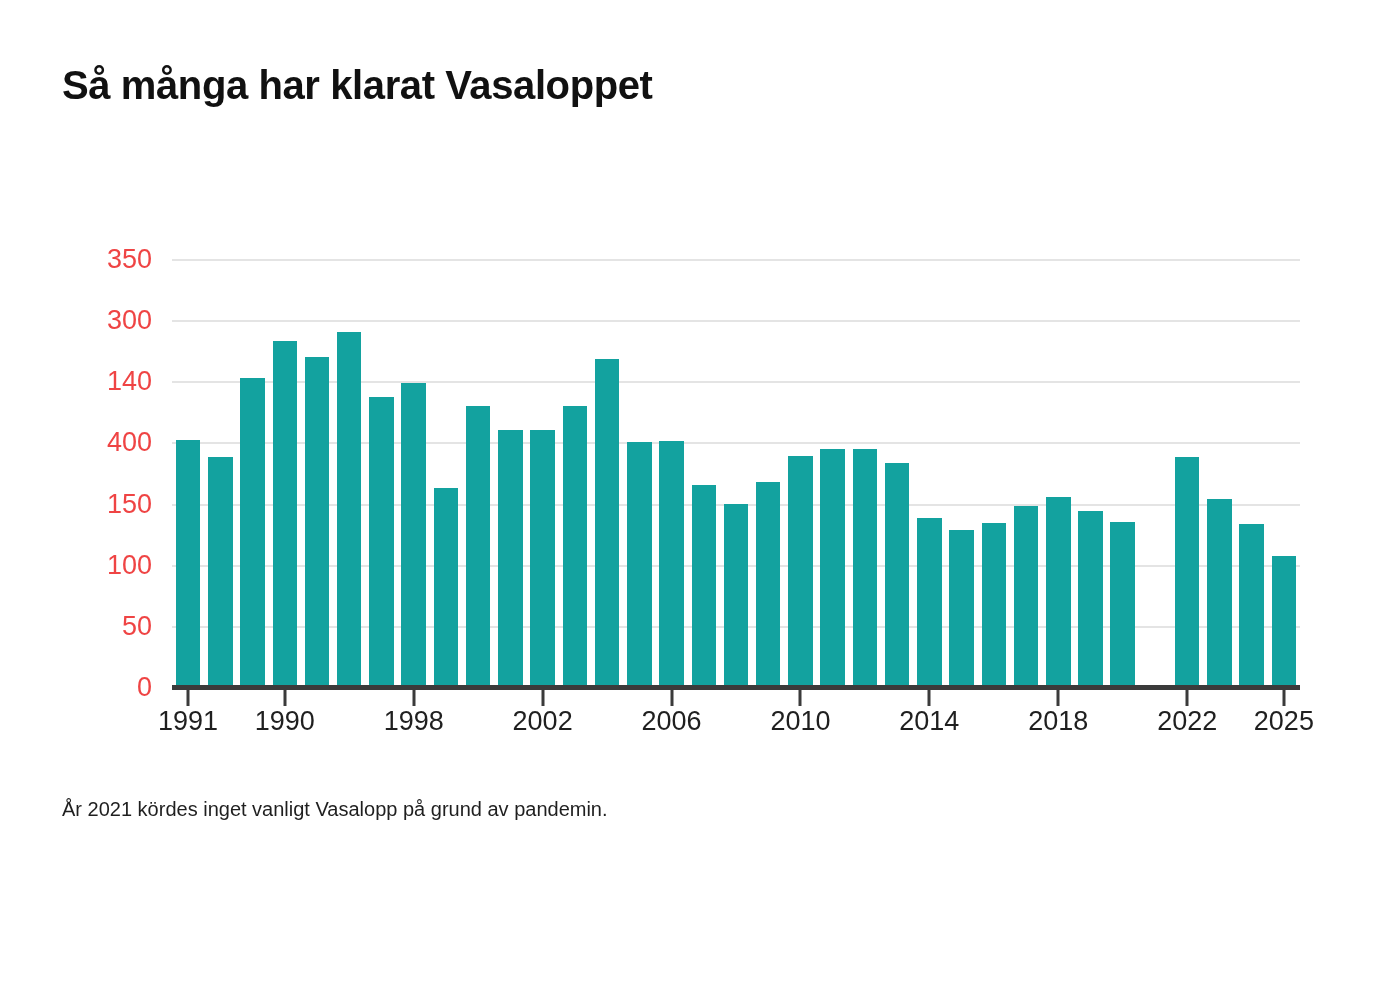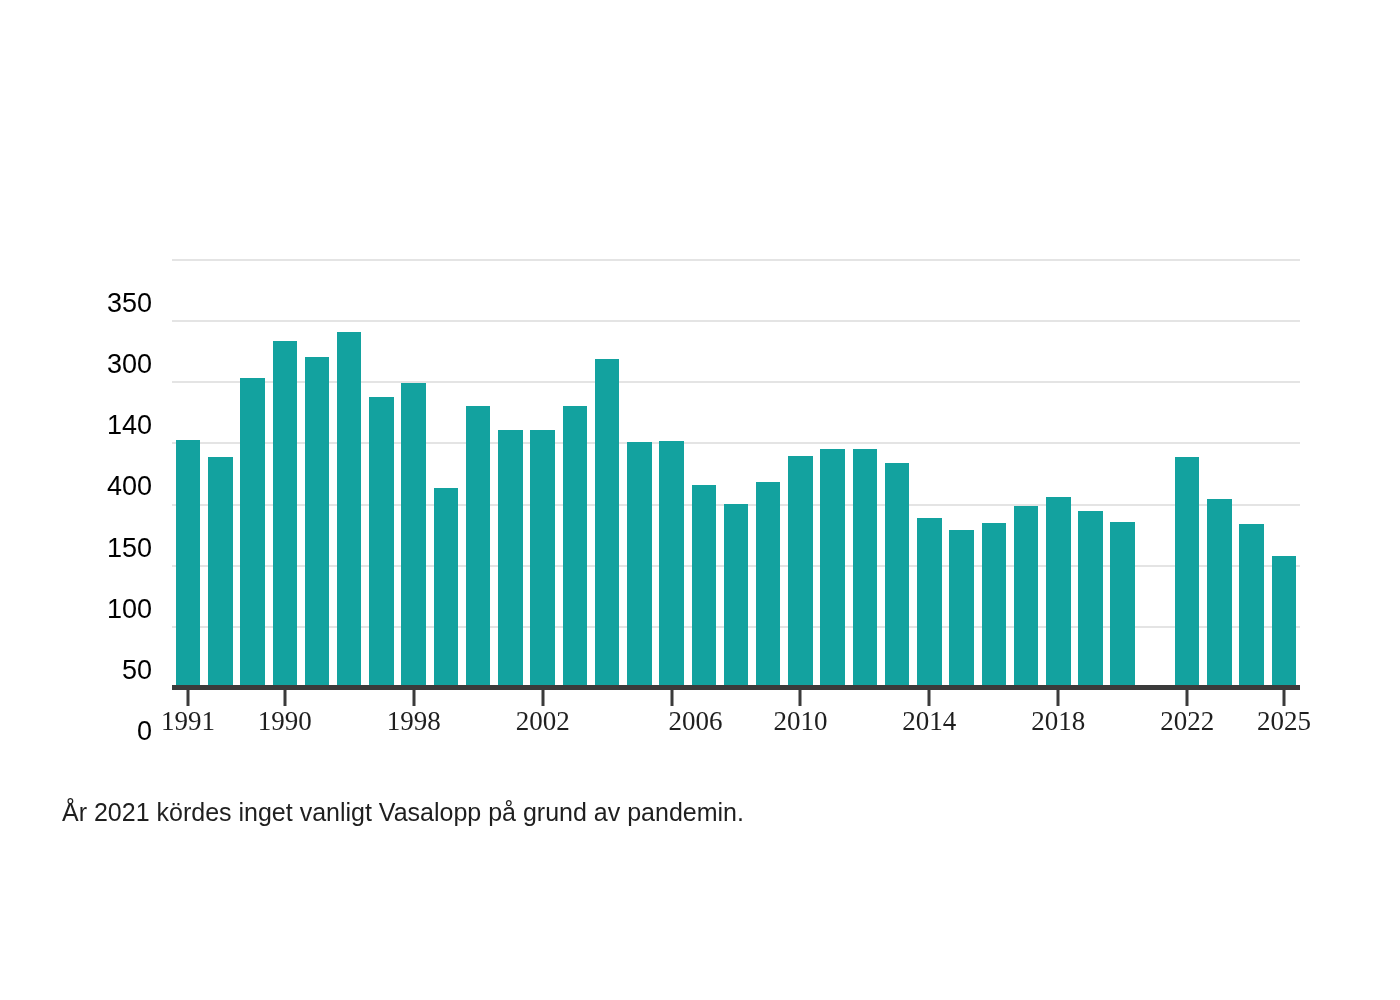--- a/index.html
+++ b/index.html
@@ -68,25 +68,24 @@
     top: 685px;
     width: 1128px;
     height: 5px;
     background: #3b3b3b;
   }
   .ytick-label {
     position: absolute;
     right: 1248px;
     text-align: right;
     font-size: 27px;
-    color: #000000;
+    color: #ef4444;
     line-height: 1;
     transform: translateY(-50%);
     white-space: nowrap;
-    margin-top: 44px;
   }
   .bars-layer {
     position: absolute;
     left: 172px;
     top: 259px;
     width: 1128px;
     height: 428px;
   }
   .bar {
     position: absolute;
@@ -102,27 +101,26 @@
     transform: translateX(-1.5px);
   }
   .xtick-label {
     position: absolute;
     top: 708px;
     font-size: 27px;
     color: #1f1f1f;
     line-height: 1;
     transform: translateX(-50%);
     white-space: nowrap;
-    font-family: Liberation Serif, serif;
   }
   .footnote {
     position: absolute;
     left: 62px;
     top: 798px;
-    font-size: 25px;
+    font-size: 20px;
     color: #1f1f1f;
     white-space: nowrap;
   }
   
   .logo {
     position: absolute;
     left: 1090px;
     top: 884px;
     display: flex;
     align-items: center;
@@ -139,20 +137,21 @@
     color: #3e9e97;
     letter-spacing: -0.5px;
     line-height: 1;
   }
 </style>
 </head>
 <body>
 
 <div class="page">
 
+  <div class="chart-title">Så många har klarat Vasaloppet</div>
 
   <div class="plot">
     <div class="plot-area" id="gridlines">
         <div class="gridline" style="top: 428px;"></div>
         <div class="gridline" style="top: 366.857px;"></div>
         <div class="gridline" style="top: 305.714px;"></div>
         <div class="gridline" style="top: 244.571px;"></div>
         <div class="gridline" style="top: 183.429px;"></div>
         <div class="gridline" style="top: 122.286px;"></div>
         <div class="gridline" style="top: 61.1429px;"></div>
@@ -208,21 +207,21 @@
     <div id="xticks">
         <div class="xtick" style="left: 188.114px;"></div>
         <div class="xtick-label" style="left: 188.114px;">1991</div>
         <div class="xtick" style="left: 284.8px;"></div>
         <div class="xtick-label" style="left: 284.8px;">1990</div>
         <div class="xtick" style="left: 413.714px;"></div>
         <div class="xtick-label" style="left: 413.714px;">1998</div>
         <div class="xtick" style="left: 542.629px;"></div>
         <div class="xtick-label" style="left: 542.629px;">2002</div>
         <div class="xtick" style="left: 671.543px;"></div>
-        <div class="xtick-label" style="left: 671.543px; margin-left: 24px;">2006</div>
+        <div class="xtick-label" style="left: 671.543px;">2006</div>
         <div class="xtick" style="left: 800.457px;"></div>
         <div class="xtick-label" style="left: 800.457px;">2010</div>
         <div class="xtick" style="left: 929.371px;"></div>
         <div class="xtick-label" style="left: 929.371px;">2014</div>
         <div class="xtick" style="left: 1058.29px;"></div>
         <div class="xtick-label" style="left: 1058.29px;">2018</div>
         <div class="xtick" style="left: 1187.2px;"></div>
         <div class="xtick-label" style="left: 1187.2px;">2022</div>
         <div class="xtick" style="left: 1283.89px;"></div>
         <div class="xtick-label" style="left: 1283.89px;">2025</div>

